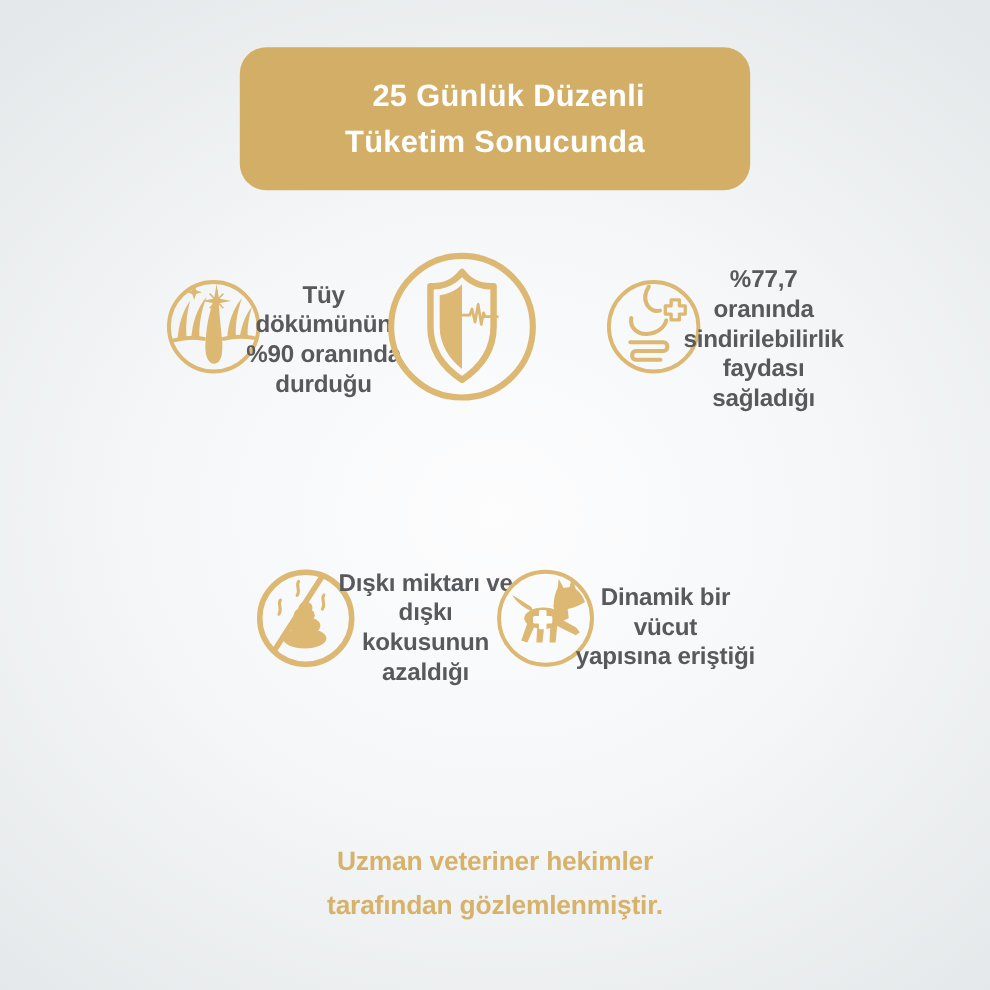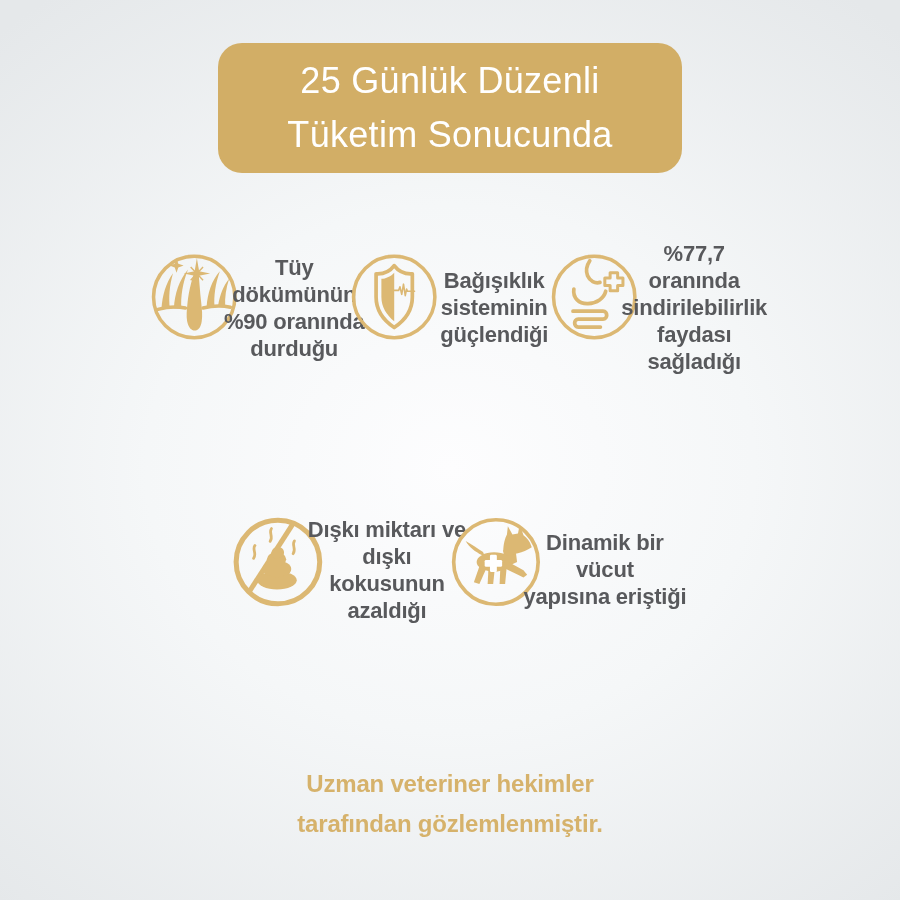--- a/index.html
+++ b/index.html
@@ -9,22 +9,22 @@
     background:radial-gradient(ellipse 75% 65% at 50% 52%, #fdfdfe 0%, #f5f7f8 45%, #e5e8ea 100%);
     font-family:"Liberation Sans","DejaVu Sans",sans-serif;
     -webkit-font-smoothing:antialiased;
   }
   .header-box{
     position:absolute;left:218px;top:43px;width:464px;height:130px;
     background:var(--gold-box);border-radius:24px;
     display:flex;align-items:center;justify-content:center;
   }
   .header-title{
-    color:var(--header-text);font-size:36px;font-weight:normal;line-height:1.5;
-    text-align:center;white-space:pre-line;letter-spacing:.3px;
+    color:var(--header-text);font-size:28px;font-weight:bold;line-height:1.5;
+    text-align:right;white-space:pre-line;letter-spacing:.3px;
   }
   .row{position:absolute;left:0;width:900px;display:flex;justify-content:center;}
   .row1{top:218px;}
   .row2{top:491px;}
   .benefit{display:flex;flex-direction:row;align-items:center;}
   .row1 .benefit{width:200px;}
   .row2 .benefit{width:218px;}
   .icon{color:var(--icon-gold);display:block;}
   .label{
     color:var(--label-gray);font-weight:bold;font-size:22px;line-height:27px;
@@ -69,23 +69,20 @@
 durduğu</div>
     </div>
 
     <div class="benefit">
       <svg class="icon" width="140" height="140" viewBox="0 0 100 100">
         <circle cx="50" cy="50" r="46" fill="none" stroke="currentColor" stroke-width="4"></circle>
         <path d="M50,14.5 C45.5,20.5 38.5,23.8 31.5,23.8 L29.5,23.8 L29.5,50 C29.5,65.5 38,76.5 50,84.5 C62,76.5 70.5,65.5 70.5,50 L70.5,23.8 L68.5,23.8 C61.5,23.8 54.5,20.5 50,14.5 Z" fill="none" stroke="currentColor" stroke-width="4.2" stroke-linejoin="round"></path>
         <path d="M50,22.5 C46.5,26.5 40.5,29.3 35.5,29.5 L35.5,50 C35.5,61.5 41.5,70.5 50,77.5 Z" fill="currentColor"></path>
         <path d="M50,42.5 L55,42.5 L56.5,38.5 L58.5,47 L60.5,35.5 L62.5,48.5 L64,41 L65,43.5 L73,43.5" fill="none" stroke="currentColor" stroke-width="1.8" stroke-linecap="round" stroke-linejoin="round"></path>
       </svg>
-      <div class="label">Bağışıklık
-sisteminin
-güçlendiği</div>
     </div>
 
     <div class="benefit">
       <svg class="icon" width="140" height="140" viewBox="0 0 100 100">
         <circle cx="50" cy="50" r="46" fill="none" stroke="currentColor" stroke-width="4"></circle>
         <path d="M45,9 C41,15 40.5,21 42.5,26 C45,32 51,35 56.5,33.5" fill="none" stroke="currentColor" stroke-width="4.2" stroke-linecap="round"></path>
         <path d="M27,41 C25.5,51 33,58 43,57.5 C53,57 61,51.5 63,43.5" fill="none" stroke="currentColor" stroke-width="4.2" stroke-linecap="round"></path>
         <path d="M26,66 L60,66 C65.5,66 65.5,75 60,75 L32,75 C26.5,75 26.5,84 32,84 L57,84" fill="none" stroke="currentColor" stroke-width="4.2" stroke-linecap="round" stroke-linejoin="round"></path>
         <path d="M68,22.5 L76.5,22.5 L76.5,28.5 L82.5,28.5 L82.5,37 L76.5,37 L76.5,43 L68,43 L68,37 L62,37 L62,28.5 L68,28.5 Z" fill="none" stroke="currentColor" stroke-width="3.4" stroke-linejoin="round"></path>
       </svg>

